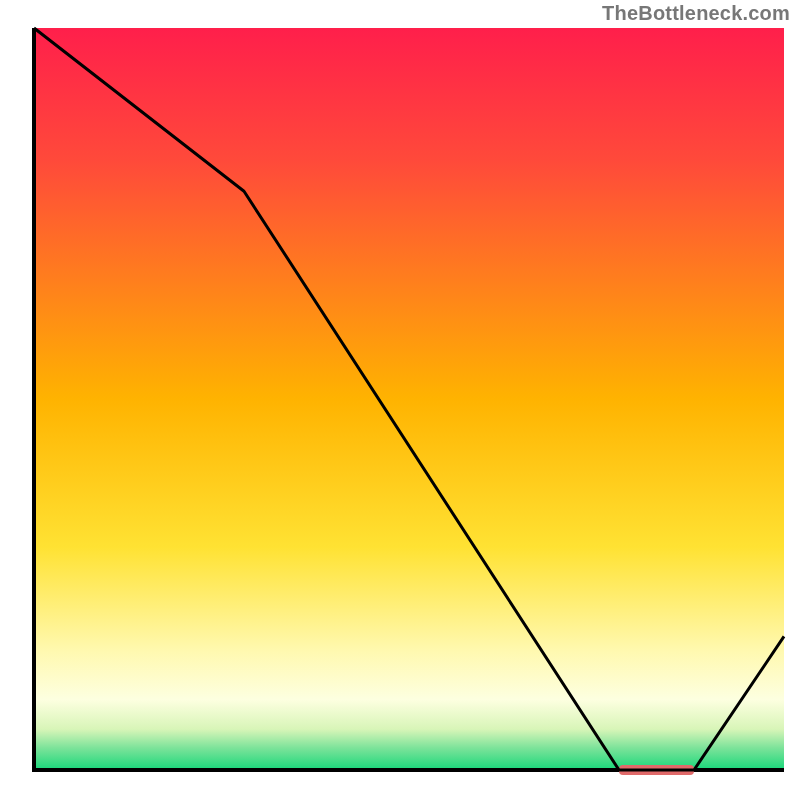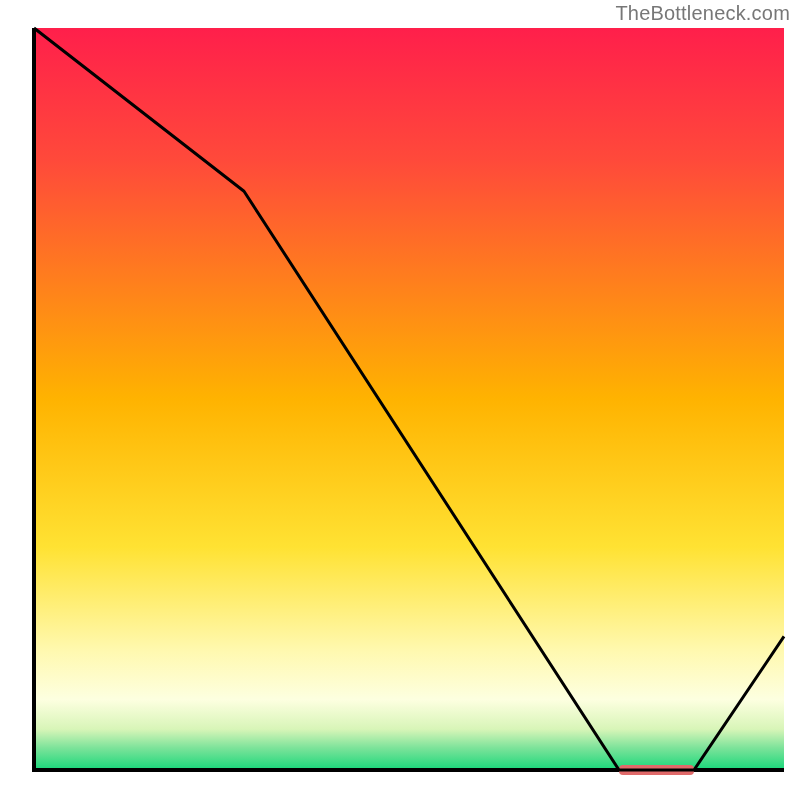--- a/index.html
+++ b/index.html
@@ -20,21 +20,21 @@
     position: absolute;
     top: 0;
     left: 0;
   }
   .watermark {
     position: absolute;
     top: 2px;
     right: 10px;
     color: #777777;
     font-size: 20px;
-    font-weight: 400;
+    font-weight: 700;
     letter-spacing: 0.2px;
     user-select: none;
   }
 </style>
 </head>
 <body>
 
 <div class="canvas-wrap">
   <svg id="chart-svg" width="800" height="800" viewBox="0 0 800 800">
     <defs>

